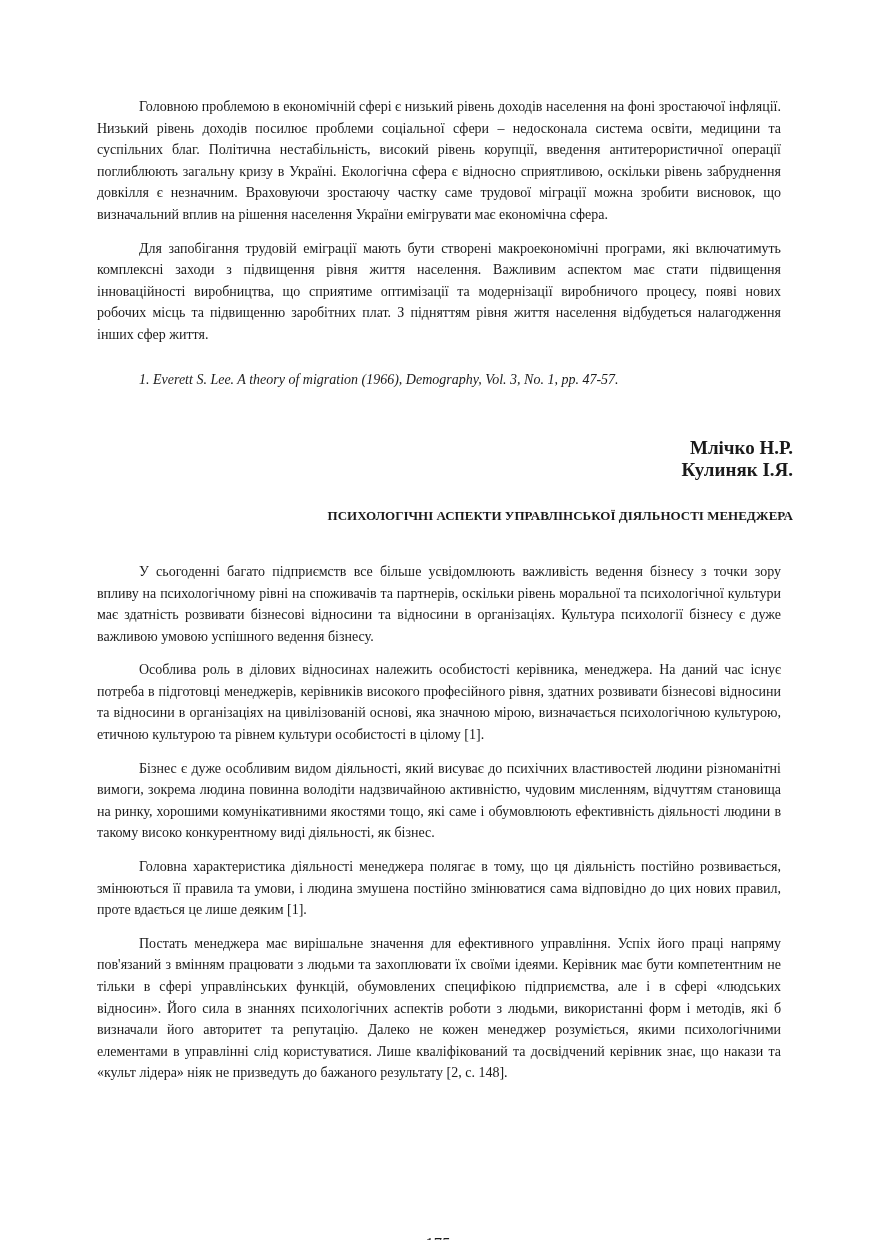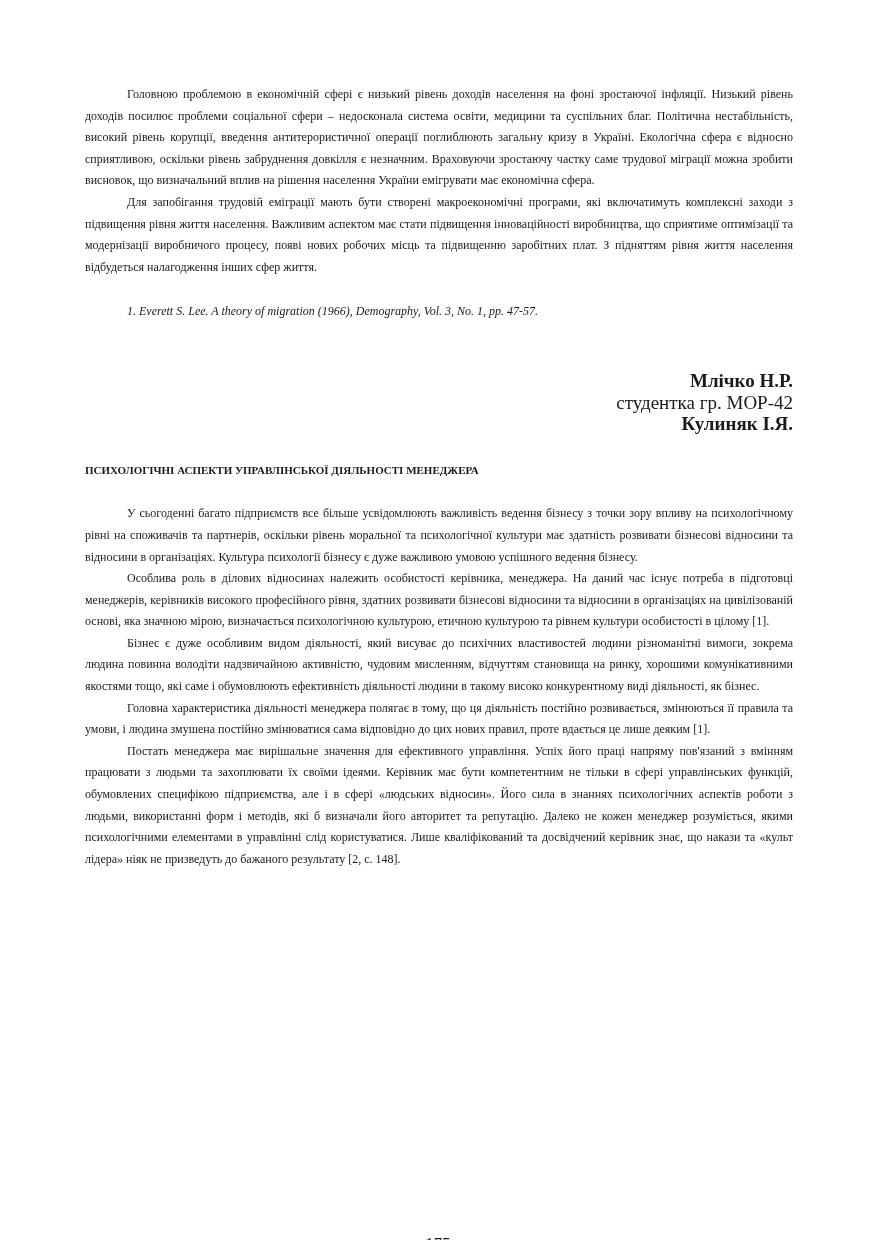--- a/index.html
+++ b/index.html
@@ -2,45 +2,44 @@
 <html><head>
 <meta charset="utf-8">
 <style>
   html, body { margin: 0; padding: 0; background: #ffffff; }
   body {
     width: 876px; height: 1240px; position: relative; overflow: hidden;
     font-family: "Liberation Serif", "DejaVu Serif", serif;
     color: #1a1a1a;
   }
   .page { position: absolute; left: 85px; top: 84px; width: 708px; }
-  p { margin: 0; font-size: 12px; line-height: 21.6px; text-align: justify; }
+  p { margin: 12px; font-size: 14px; line-height: 21.6px; text-align: justify; }
   p.indent { text-indent: 42px; }
   .ref { font-style: italic; text-indent: 42px; }
   .ref-single { margin-top: 23px; }
   .authors { margin-top: 47px; text-align: right; font-size: 19px; line-height: 21.6px; }
   .authors .name { font-weight: bold; }
-  .title { margin-top: 25px; text-align: left; font-weight: bold; font-size: 11px; line-height: 21.6px; }
+  .title { margin-top: 25px; text-align: right; font-weight: bold; font-size: 13px; line-height: 21.6px; }
   .gap { height: 22px; }
   .ref2 { margin-top: 12px; font-style: italic; }
   .page-number { position: absolute; left: 0; width: 876px; top: 1234px; text-align: center; font-size: 16.6px; }
 </style>
 </head>
 <body>
 
 <div class="page">
   <section>
     <p class="indent">Головною проблемою в економічній сфері є низький рівень доходів населення на фоні зростаючої інфляції. Низький рівень доходів посилює проблеми соціальної сфери – недосконала система освіти, медицини та суспільних благ. Політична нестабільність, високий рівень корупції, введення антитерористичної операції поглиблюють загальну кризу в Україні. Екологічна сфера є відносно сприятливою, оскільки рівень забруднення довкілля є незначним.  Враховуючи зростаючу частку саме трудової міграції можна зробити висновок, що визначальний вплив на рішення населення України емігрувати має економічна сфера.</p>
     <p class="indent">Для запобігання трудовій еміграції мають бути створені макроекономічні програми, які включатимуть комплексні заходи з підвищення рівня життя населення. Важливим аспектом має стати підвищення інноваційності виробництва, що сприятиме оптимізації та модернізації виробничого процесу, появі нових робочих місць та підвищенню заробітних плат. З підняттям рівня життя населення відбудеться налагодження інших сфер життя.</p>
     <p class="ref ref-single">1. Everett S. Lee. A theory of migration (1966), Demography, Vol. 3, No. 1, pp. 47-57.</p>
   </section>
 
   <section>
     <div class="authors">
       <div class="name">Млічко Н.Р.</div>
-      <div>студентка гр. МОР-42</div>
       <div class="name">Кулиняк І.Я.</div>
     </div>
 
     <div class="title">ПСИХОЛОГІЧНІ АСПЕКТИ УПРАВЛІНСЬКОЇ ДІЯЛЬНОСТІ МЕНЕДЖЕРА</div>
     <div class="gap"></div>
 
     <p class="indent">У сьогоденні багато підприємств все більше усвідомлюють важливість ведення бізнесу з точки зору впливу на психологічному рівні на споживачів та партнерів, оскільки рівень моральної та психологічної культури має здатність розвивати бізнесові відносини та відносини в організаціях. Культура психології бізнесу є дуже важливою умовою успішного ведення бізнесу.</p>
     <p class="indent">Особлива роль в ділових відносинах належить особистості керівника, менеджера. На даний час існує потреба в підготовці менеджерів, керівників високого професійного рівня, здатних розвивати бізнесові відносини та відносини в організаціях на цивілізованій основі, яка значною мірою, визначається психологічною культурою, етичною культурою та рівнем культури особистості в цілому [1].</p>
     <p class="indent">Бізнес є дуже особливим видом діяльності, який висуває до психічних властивостей людини різноманітні вимоги, зокрема людина повинна володіти надзвичайною активністю, чудовим мисленням, відчуттям становища на ринку, хорошими комунікативними якостями тощо, які саме і обумовлюють ефективність діяльності людини в такому високо конкурентному виді діяльності, як бізнес.</p>
     <p class="indent">Головна характеристика діяльності менеджера полягає в тому, що ця діяльність постійно розвивається, змінюються її правила та умови, і людина змушена постійно змінюватися сама відповідно до цих нових правил, проте вдається це лише деяким [1].</p>

